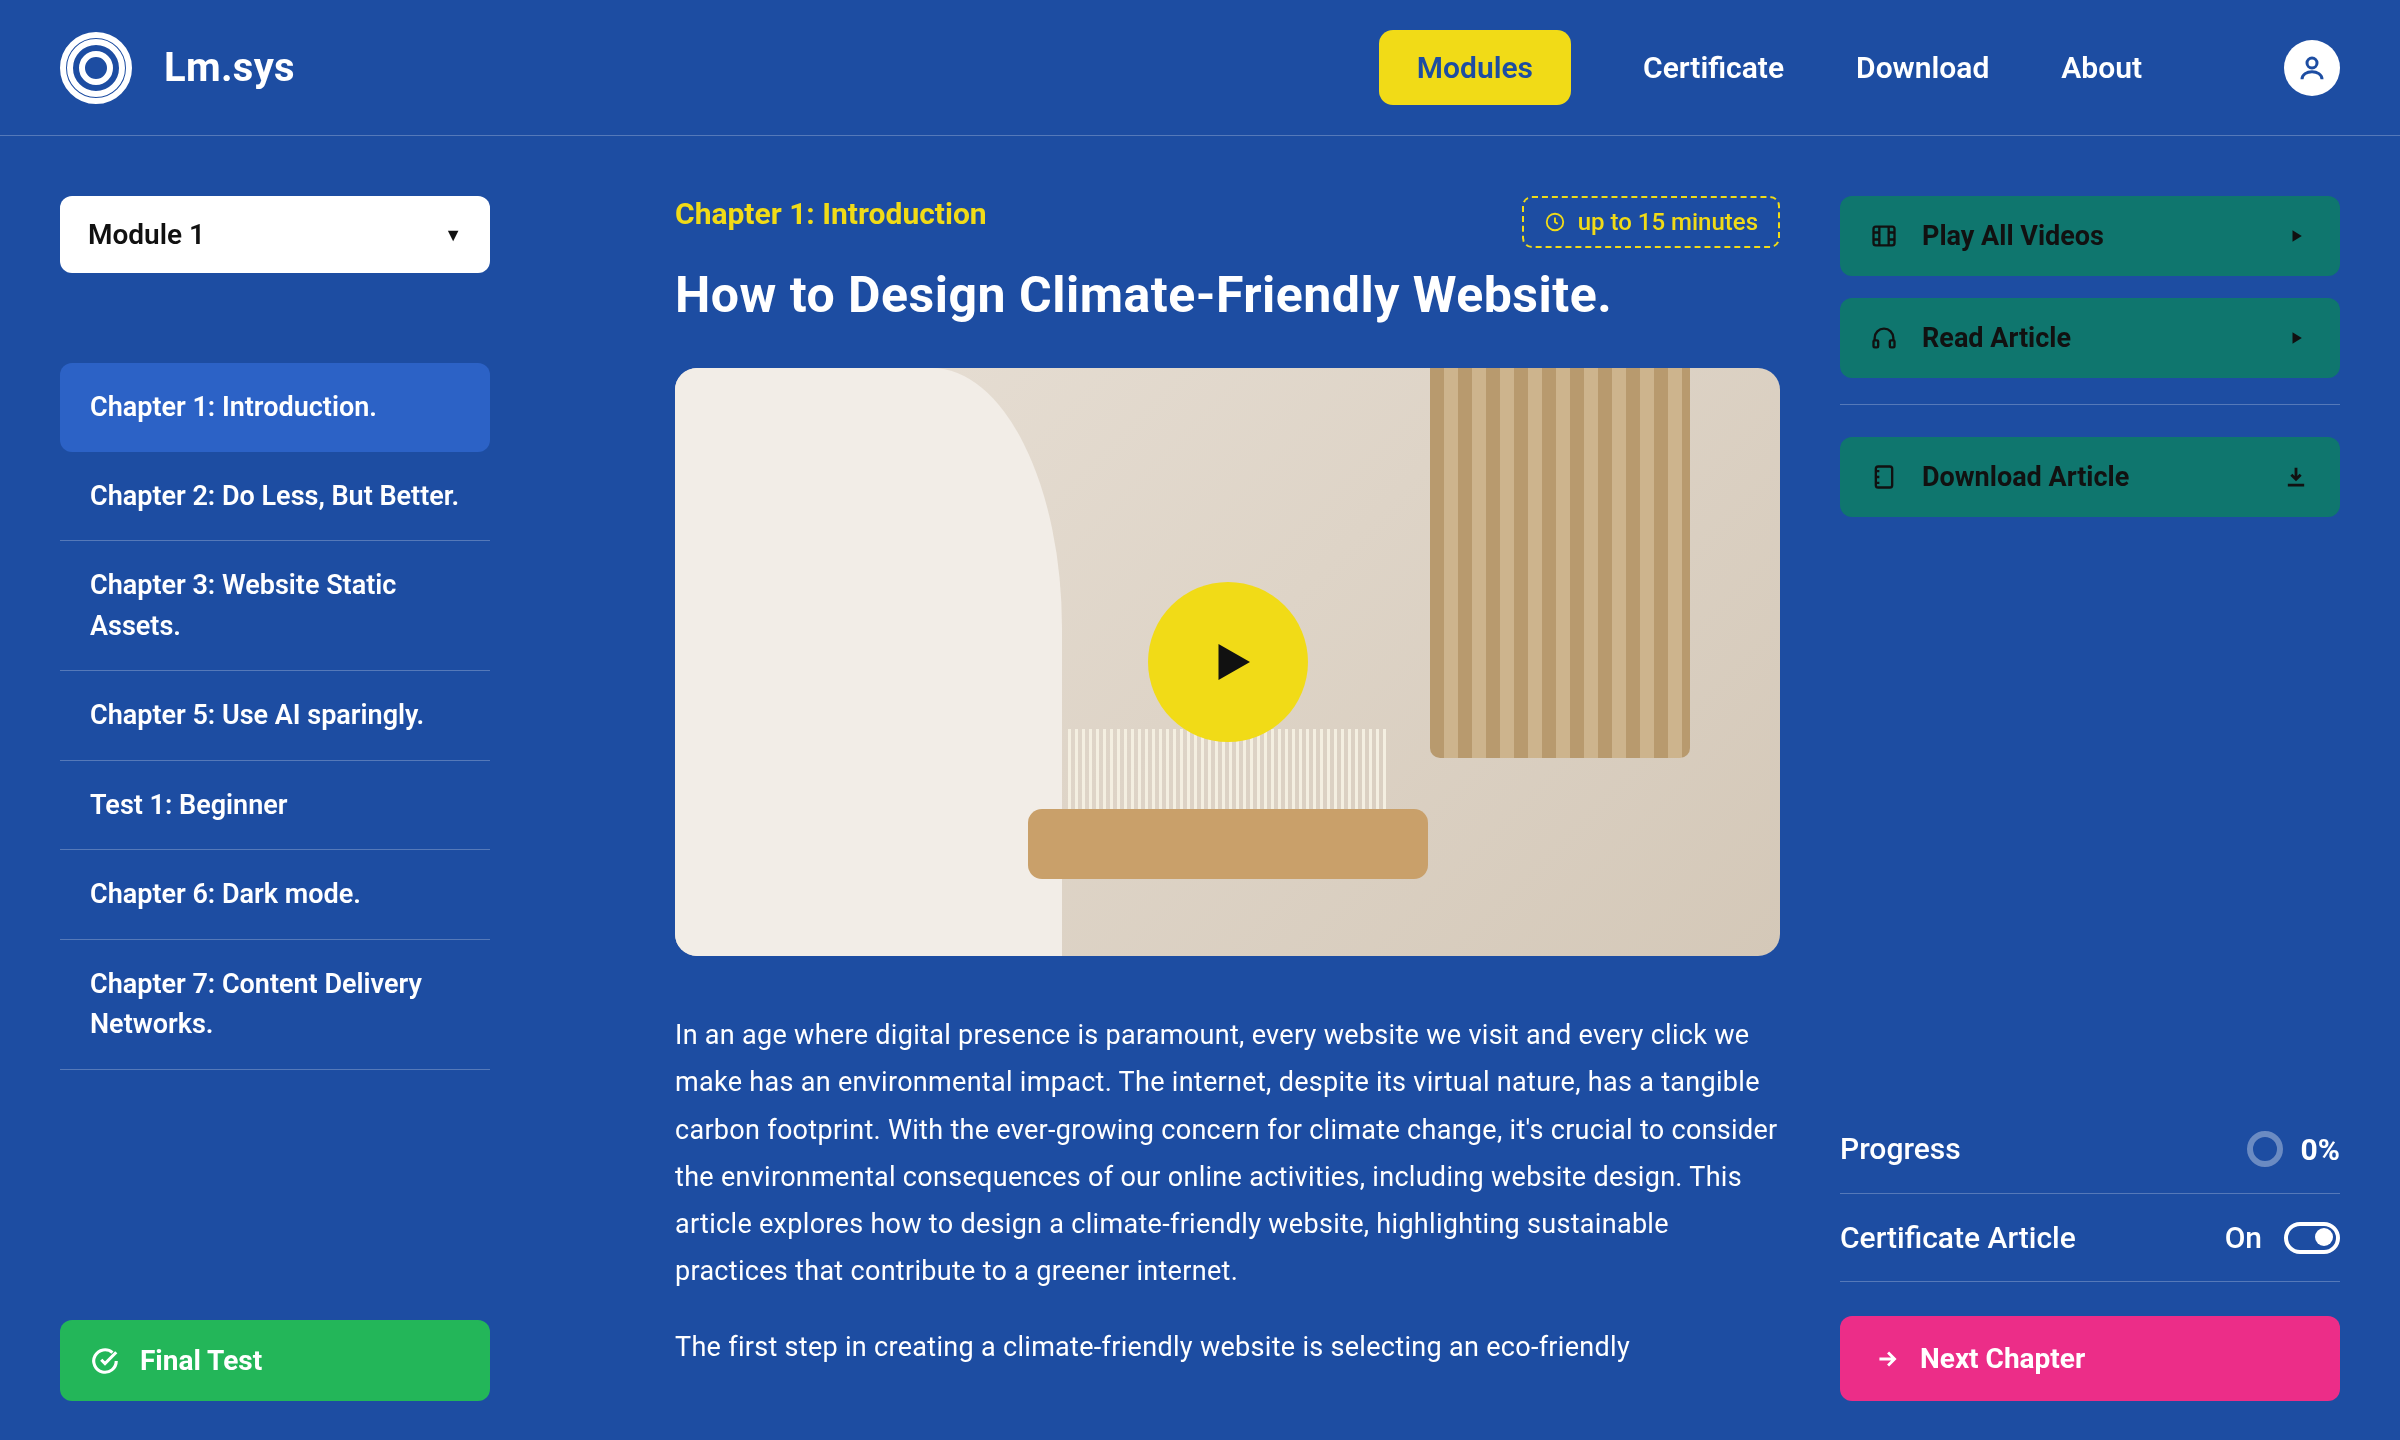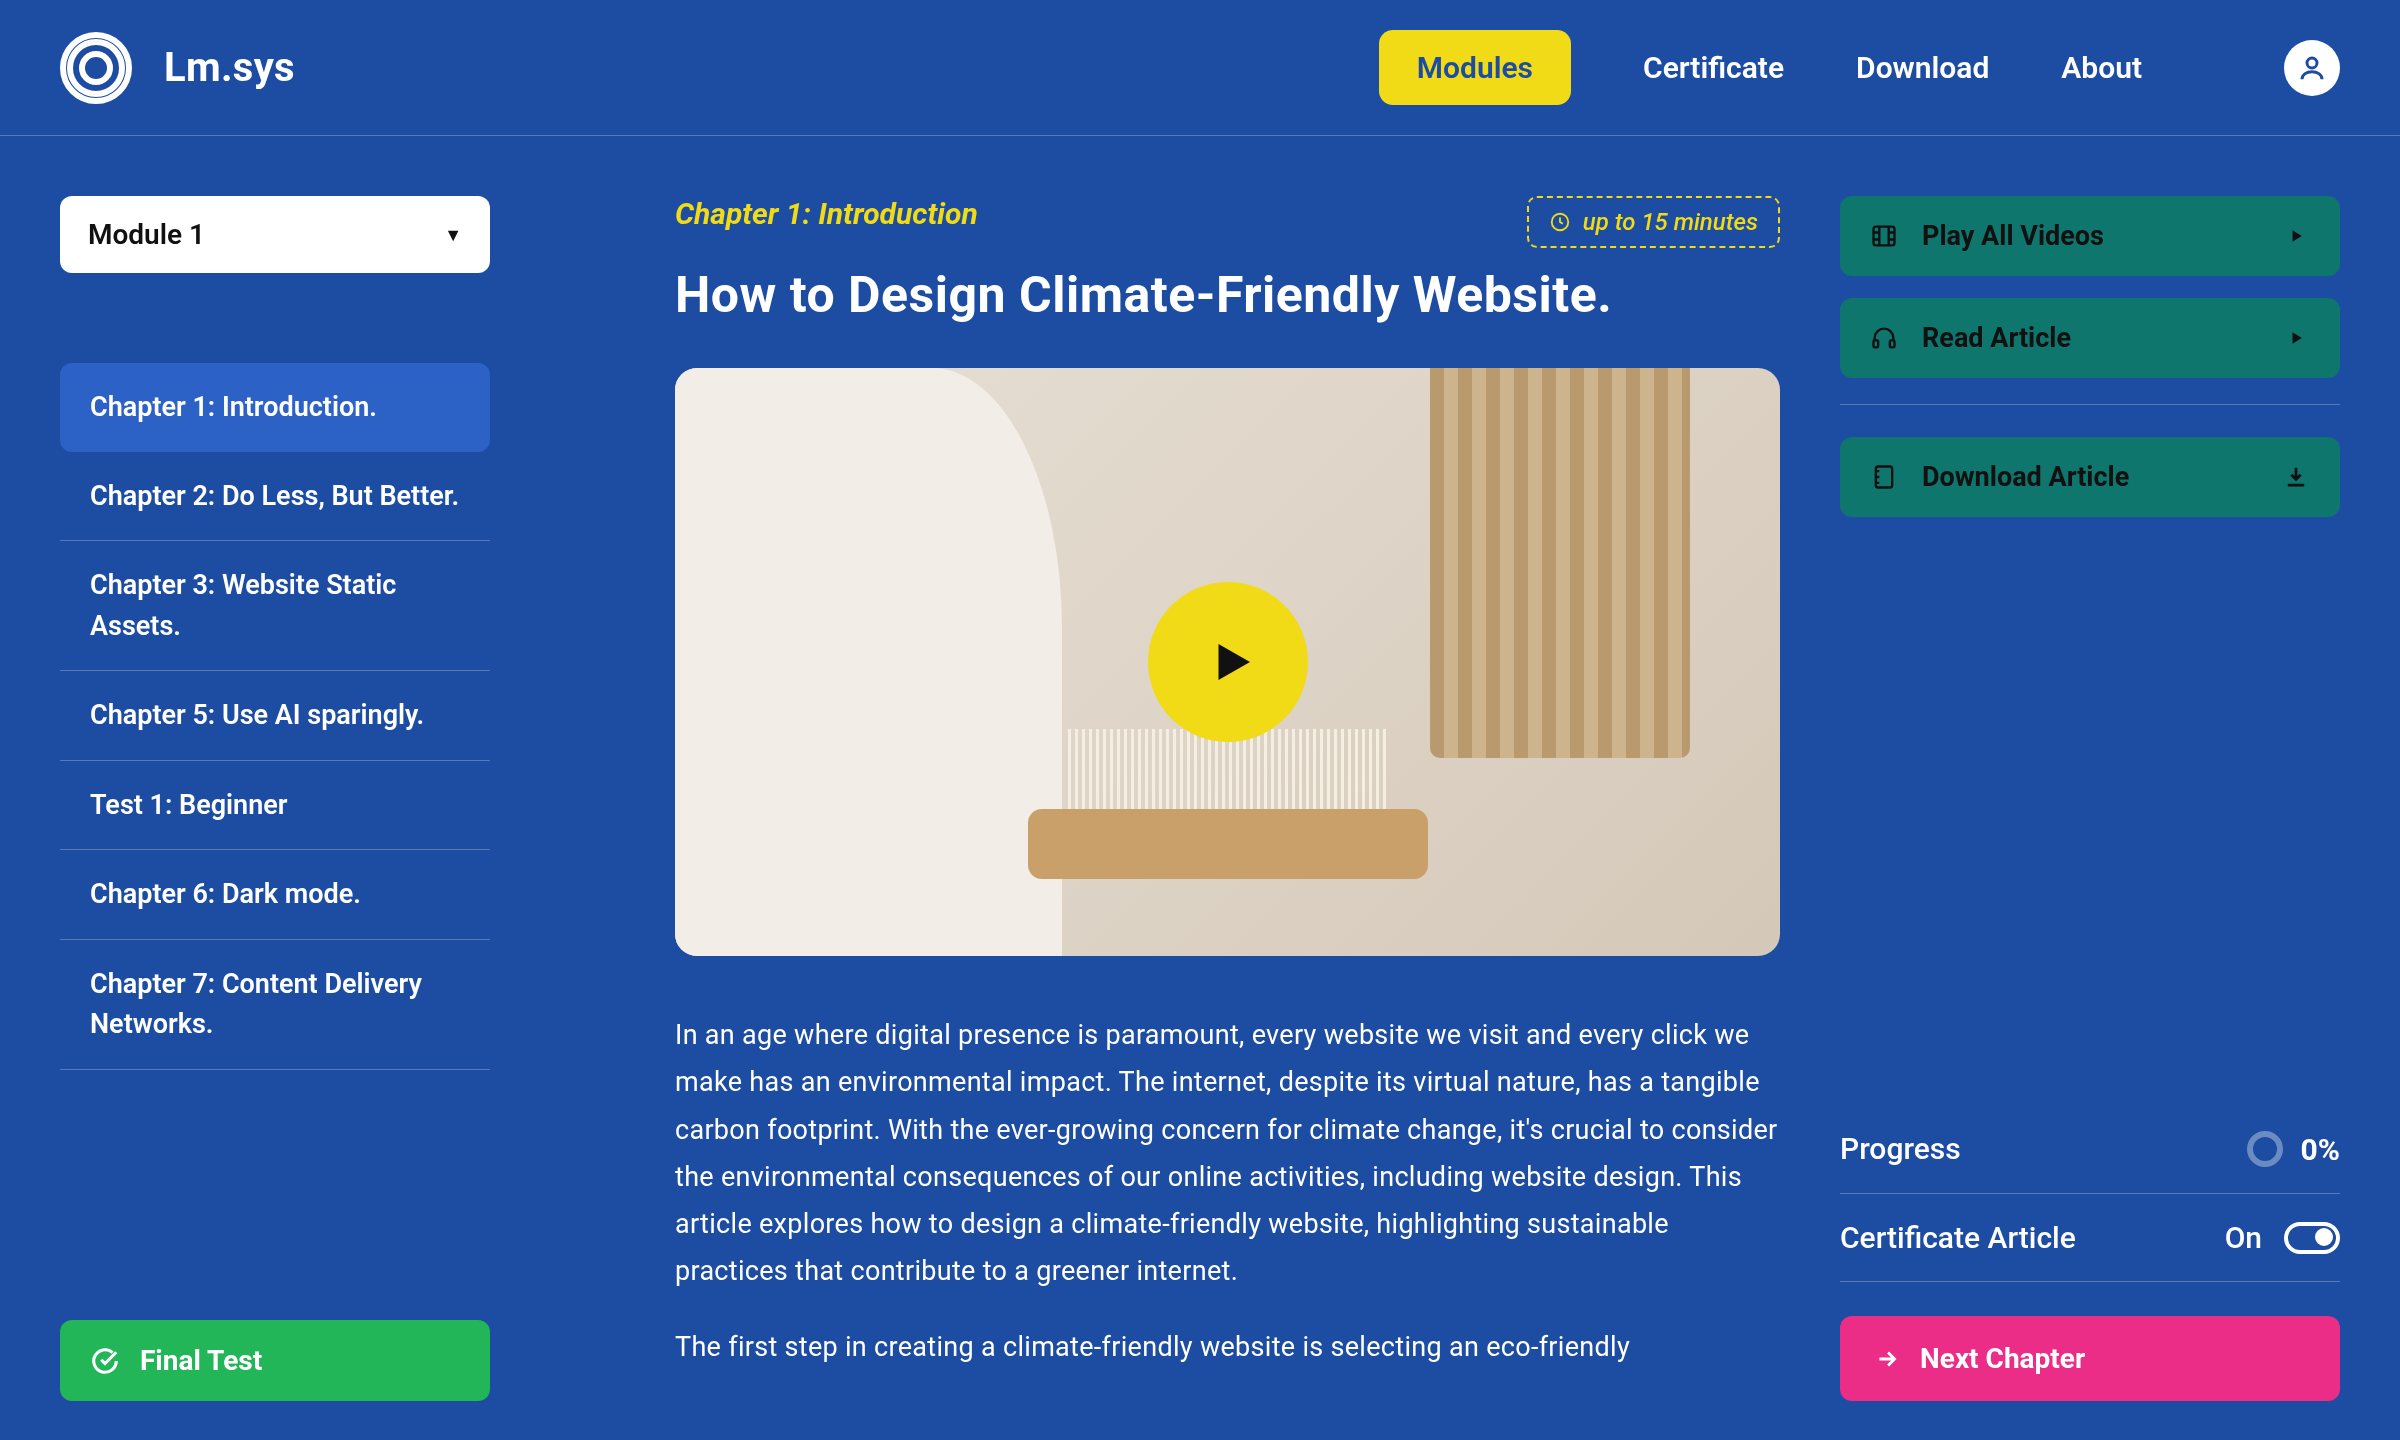--- a/index.html
+++ b/index.html
@@ -59,21 +59,21 @@
   border-bottom: 1px solid rgba(255,255,255,0.25); cursor: pointer;
 }
 .chapter-item.active { background: #2c62c6; border-radius: 12px; border-bottom: none; margin-top: 44px; }
 .final-test-btn {
   margin-top: 20px; width: 430px; background: #23b659; padding: 24px 30px; border-radius: 12px;
   display: flex; align-items: center; gap: 20px; font-size: 28px; font-weight: 700; cursor: pointer;
 }
 .final-test-btn svg { width: 30px; height: 30px; }
 
 .main { padding: 0 60px; }
-.chapter-header { display: flex; justify-content: space-between; align-items: flex-start; font-style: italic; }
+.chapter-header { display: flex; justify-content: space-between; align-items: flex-start; }
 .chapter-label { color: #f1db17; font-size: 30px; font-weight: 700; }
 .time-badge {
   border: 2px dashed #f1db17; border-radius: 10px; padding: 10px 20px;
   display: flex; align-items: center; gap: 12px; color: #f1db17; font-size: 24px; font-weight: 500;
 }
 .time-badge svg { width: 22px; height: 22px; }
 .page-title { font-size: 50px; font-weight: 700; margin-top: 18px; letter-spacing: 0.5px; }
 .video-card {
   margin-top: 44px; width: 100%; height: 588px; border-radius: 22px; position: relative; overflow: hidden;
   background: linear-gradient(135deg, #e8e0d6 0%, #d4c8b8 100%);

